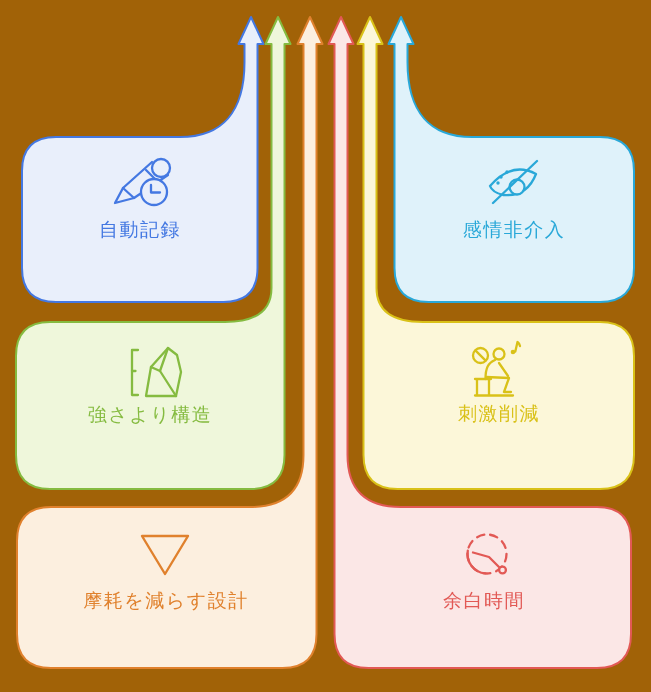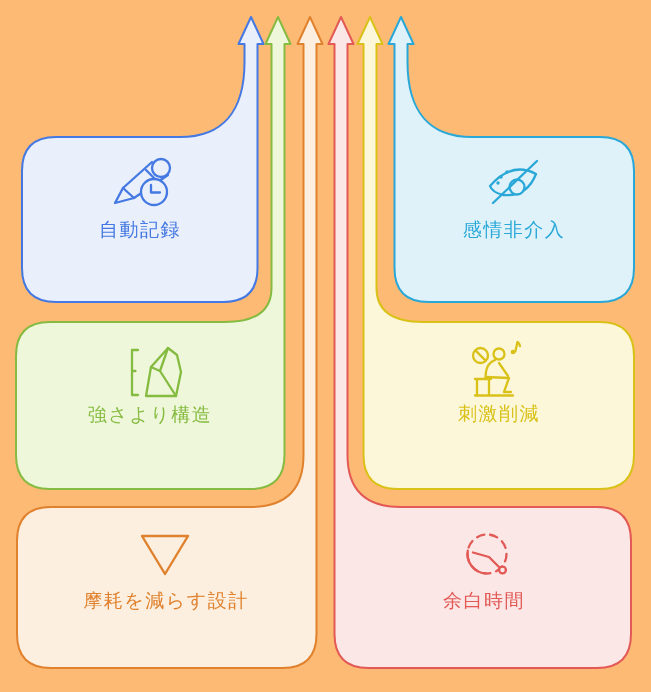--- a/index.html
+++ b/index.html
@@ -1,16 +1,16 @@
 <!DOCTYPE html>
 <html><head>
 <meta charset="utf-8">
 <style>
   html,body{margin:0;padding:0;background:#ffffff;}
-  .stage{position:relative;width:651px;height:692px;background:#fdba74;overflow:hidden;}
+  .stage{position:relative;width:651px;height:692px;background:#a16207;overflow:hidden;}
   svg{display:block;}
   .label{font-family:"Liberation Sans","DejaVu Sans",sans-serif;font-size:19px;letter-spacing:1.5px;}
 </style>
 </head>
 <body>
 
 <div class="stage">
 <svg width="651" height="692" viewBox="0 0 651 692">
 
   <g>

